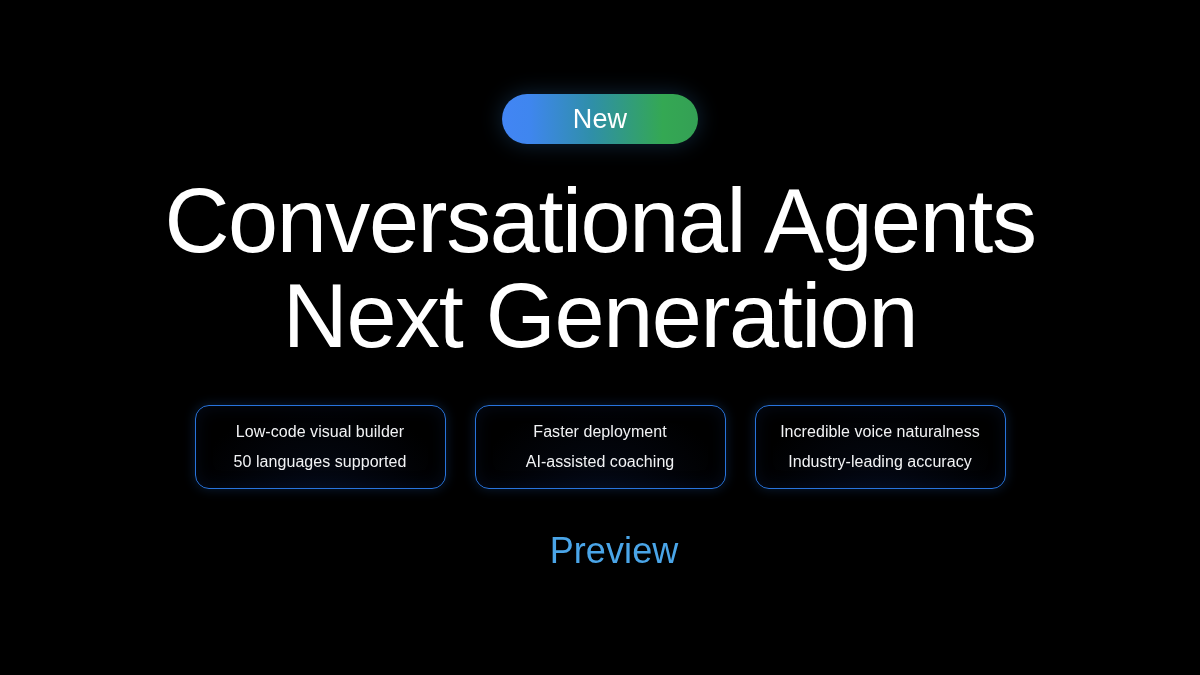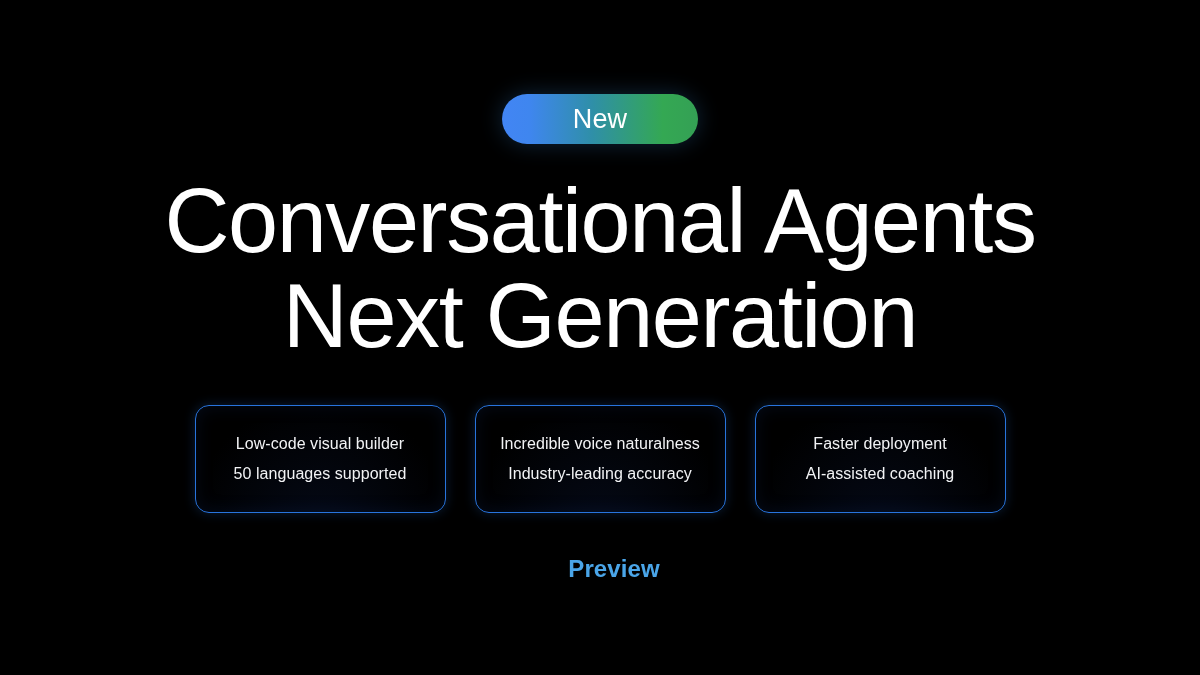--- a/index.html
+++ b/index.html
@@ -76,21 +76,21 @@
   .cards {
     margin-top: 40px;
     display: flex;
     justify-content: center;
     gap: 29px;
     width: 100%;
   }
 
   .card {
     width: 251px;
-    height: 108px;
+    height: 84px;
     border: 1.5px solid #2874dd;
     border-radius: 14px;
     background: radial-gradient(ellipse at 50% 120%, #050a18 0%, #000000 75%);
     box-shadow: 0 0 12px rgba(40, 116, 221, 0.25),
                 inset 0 0 18px rgba(20, 60, 140, 0.18);
     display: flex;
     flex-direction: column;
     align-items: center;
     justify-content: center;
     gap: 13px;
@@ -108,22 +108,22 @@
   }
 
   
   .footer {
     margin-top: 44px;
     width: 100%;
     text-align: center;
   }
 
   .footer-label {
-    font-size: 24px;
-    font-weight: 700;
+    font-size: 36px;
+    font-weight: 400;
     color: #4aa5e8;
     letter-spacing: 0.1px;
     line-height: 1;
     margin-left: 28px;
   }
 </style>
 </head>
 <body>
 
 <div class="slide">
@@ -140,27 +140,27 @@
   </h1>
 
   <div class="cards">
 
     <div class="card">
       <span class="card-line">Low-code visual builder</span>
       <span class="card-line">50 languages supported</span>
     </div>
 
     <div class="card">
-      <span class="card-line">Incredible voice naturalness</span>
-      <span class="card-line">Industry-leading accuracy</span>
+      <span class="card-line">Faster deployment</span>
+      <span class="card-line">AI-assisted coaching</span>
     </div>
 
     <div class="card">
-      <span class="card-line">Faster deployment</span>
-      <span class="card-line">AI-assisted coaching</span>
+      <span class="card-line">Incredible voice naturalness</span>
+      <span class="card-line">Industry-leading accuracy</span>
     </div>
 
 
   </div>
 
   <div class="footer">
     <span class="footer-label">Preview</span>
   </div>
 
 </div>

